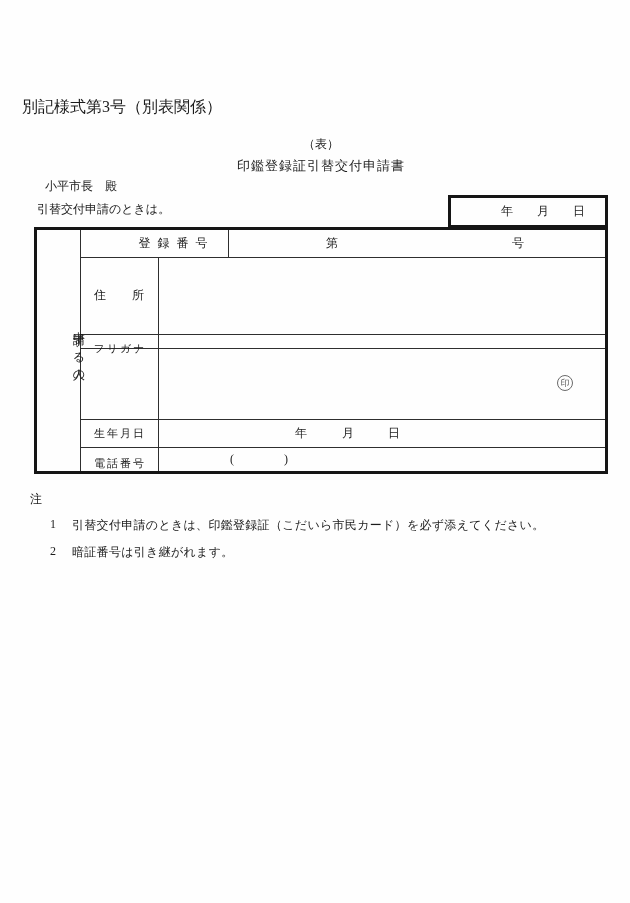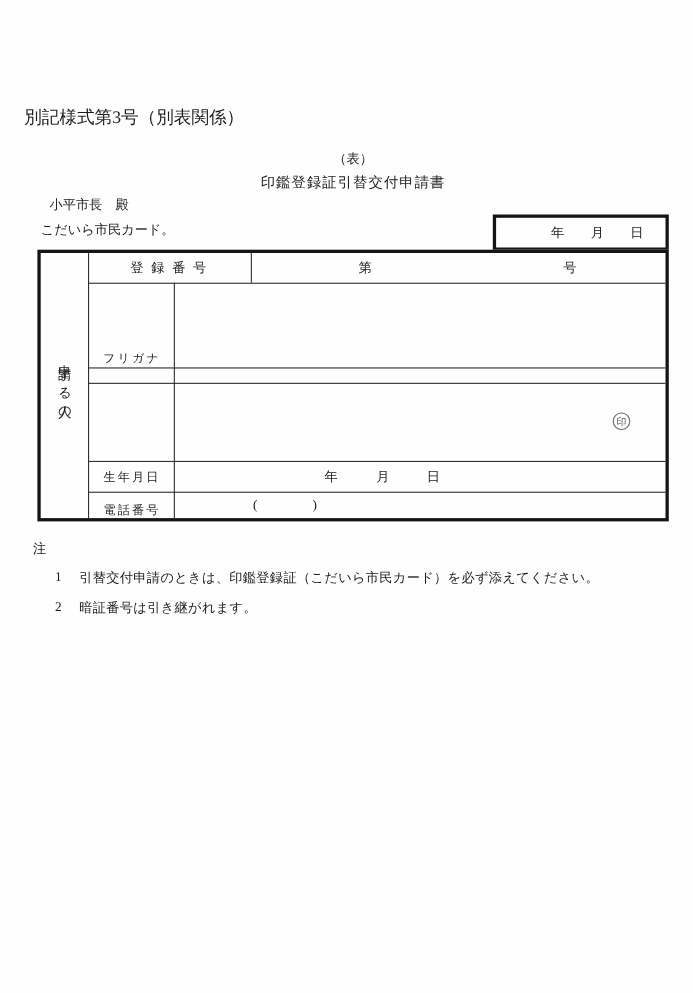--- a/index.html
+++ b/index.html
@@ -17,21 +17,21 @@
   
   .date-box{left:448px;top:195px;width:160px;height:33px;border:3px solid #151515;
             display:flex;align-items:center;justify-content:flex-end;gap:24px;
             padding-right:20px;font-size:12px;box-sizing:border-box;background:#fefefe;}
   
   .app-table{left:34px;top:227px;width:574px;height:247px;border:3px solid #151515;box-sizing:border-box;background:#fefefe;}
   .app-table .cell{position:absolute;display:flex;align-items:center;}
   .hline{position:absolute;height:1px;background:#2e2e2e;}
   .vline{position:absolute;width:1px;background:#2e2e2e;}
   .v-label{writing-mode:vertical-rl;text-orientation:upright;font-size:12px;letter-spacing:2.5px;}
-  .lbl-center{justify-content:center;}
+  .lbl-center{justify-content:center;padding-left:20px;}
   .reg-label{font-size:12px;letter-spacing:2px;}
   .spread{font-size:12px;letter-spacing:7px;justify-content:center;text-indent:7px;}
   .small-lbl{font-size:11px;letter-spacing:2px;justify-content:center;text-indent:2px;}
   .kana-lbl{font-size:10.5px;letter-spacing:2.5px;justify-content:center;text-indent:2.5px;}
   .floatc{position:absolute;transform:translateX(-50%);font-size:12px;}
   .seal{position:absolute;left:407px;top:27px;width:16px;height:16px;border:1px solid #6a6a6a;
         border-radius:50%;color:#5a5a5a;font-size:9px;line-height:15px;text-align:center;
         transform:translateX(-50%);box-sizing:border-box;}
   
   .note-head{left:30px;top:491px;font-size:12px;}
@@ -40,21 +40,21 @@
 </style>
 </head>
 <body>
 
 <div class="page">
 
   <div class="abs txt form-number">別記様式第3号（別表関係）</div>
   <div class="abs center-band side-label">（表）</div>
   <div class="abs center-band doc-title">印鑑登録証引替交付申請書</div>
   <div class="abs txt addressee">小平市長　殿</div>
-  <div class="abs txt intro">こだいら市民カード。</div>
+  <div class="abs txt intro">引替交付申請のときは。</div>
 
   <div class="abs date-box">
     <span>年</span>
     <span>月</span>
     <span>日</span>
   </div>
 
   <div class="abs app-table">
 
     <div class="hline" style="left:43px;top:27px;width:525px;"></div>
@@ -69,23 +69,24 @@
     <div class="cell lbl-center" style="left:0;top:0;width:43px;height:241px;justify-content:center;">
       <span class="v-label">申請する人の</span>
     </div>
 
     <div class="cell lbl-center reg-label" style="left:43px;top:0;width:148px;height:27px;">登 録 番 号</div>
     <div class="cell" style="left:191px;top:0;width:377px;height:27px;">
       <span class="floatc" style="left:104px;">第</span>
       <span class="floatc" style="left:290px;">号</span>
     </div>
 
+    <div class="cell spread" style="left:43px;top:27px;width:78px;height:77px;">住　所</div>
     <div class="cell" style="left:121px;top:27px;width:447px;height:77px;"></div>
 
-    <div class="cell kana-lbl" style="left:43px;top:89px;width:78px;height:14px;font-family:Liberation Mono, monospace;">フリガナ</div>
+    <div class="cell kana-lbl" style="left:43px;top:112px;width:78px;height:14px;font-family:Liberation Mono, monospace;">フリガナ</div>
     <div class="cell" style="left:121px;top:104px;width:447px;height:14px;"></div>
 
     <div class="cell" style="left:121px;top:118px;width:447px;height:71px;position:absolute;">
       <span class="seal">印</span>
     </div>
 
     <div class="cell small-lbl" style="left:43px;top:189px;width:78px;height:28px;">生年月日</div>
     <div class="cell" style="left:121px;top:189px;width:447px;height:28px;">
       <span class="floatc" style="left:143px;">年</span>
       <span class="floatc" style="left:190px;">月</span>

